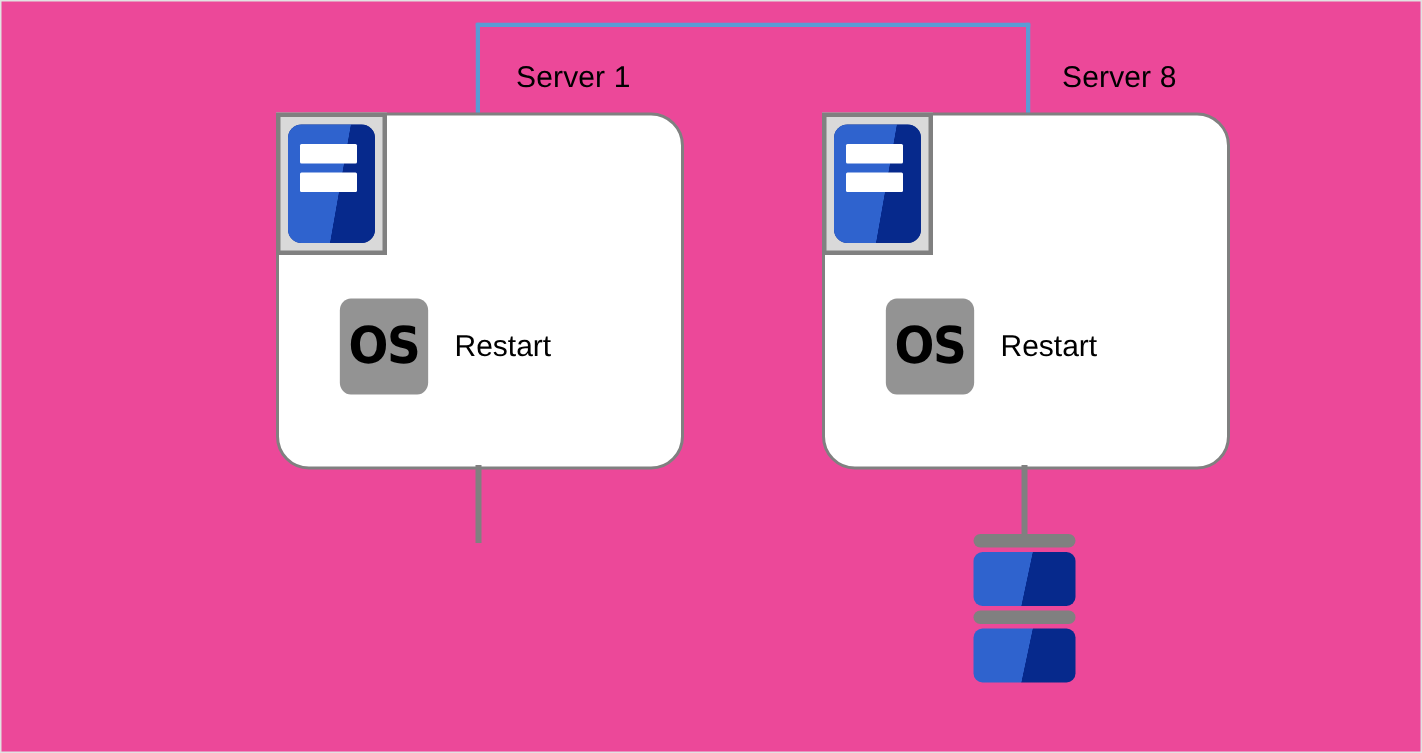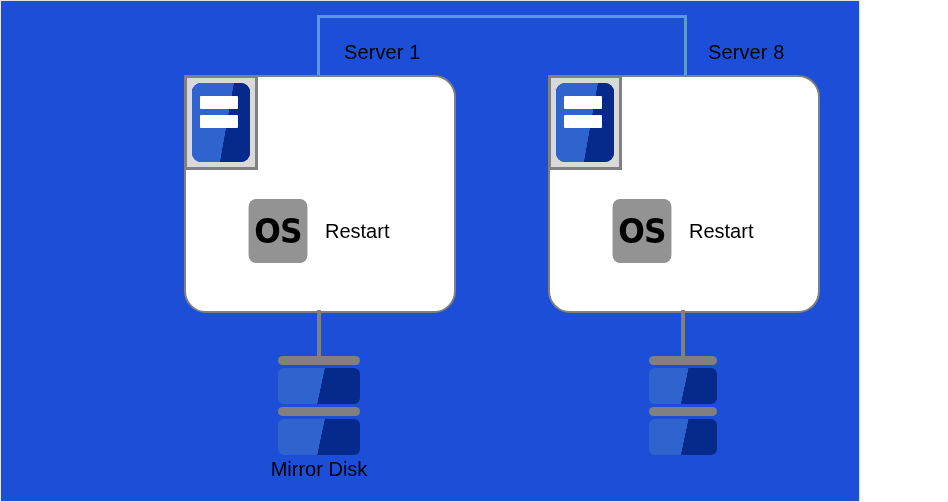--- a/index.html
+++ b/index.html
@@ -5,23 +5,23 @@
   html, body {
     margin: 0;
     padding: 0;
     background: #ffffff;
   }
   body {
     font-family: "Liberation Sans", sans-serif;
   }
   #canvas {
     position: relative;
-    width: 860px;
+    width: 948px;
     height: 502px;
-    background: #1d4ed8;
+    background: #ec4899;
     border: 1px solid #e2e2e2;
     box-sizing: border-box;
     overflow: hidden;
   }
 
   
   .interconnect {
     position: absolute;
     left: 316px;
     top: 14px;
@@ -95,21 +95,21 @@
     height: 13px;
     background: #ffffff;
     border-radius: 1px;
   }
   .server-icon-bar.b1 { top: 17%; }
   .server-icon-bar.b2 { top: 40%; }
 
   
   .os-row {
     position: absolute;
-    left: 62px;
+    left: 40px;
     top: 158px;
     display: flex;
     align-items: center;
   }
   .os-badge {
     width: 64px;
     height: 64px;
     background: #939393;
     border-radius: 8px;
     display: flex;
@@ -190,27 +190,20 @@
     </div>
 
     <div class="os-row">
       <div class="os-badge">OS</div>
       <div class="restart-label">Restart</div>
     </div>
   </div>
 
   <div class="disk-link" id="disk-link-1"></div>
 
-  <div class="disk-stack" id="disk-stack-1">
-    <div class="disk-bar"></div>
-    <div class="disk-platter"></div>
-    <div class="disk-bar"></div>
-    <div class="disk-platter"></div>
-    <div class="disk-label">Mirror Disk</div>
-  </div>
 
   <div class="server-group" id="server-group-2">
 
     <div class="server-label">Server 8</div>
 
     <div class="server-box"></div>
 
     <div class="server-icon">
       <div class="server-icon-body">
         <div class="server-icon-sheen"></div>

